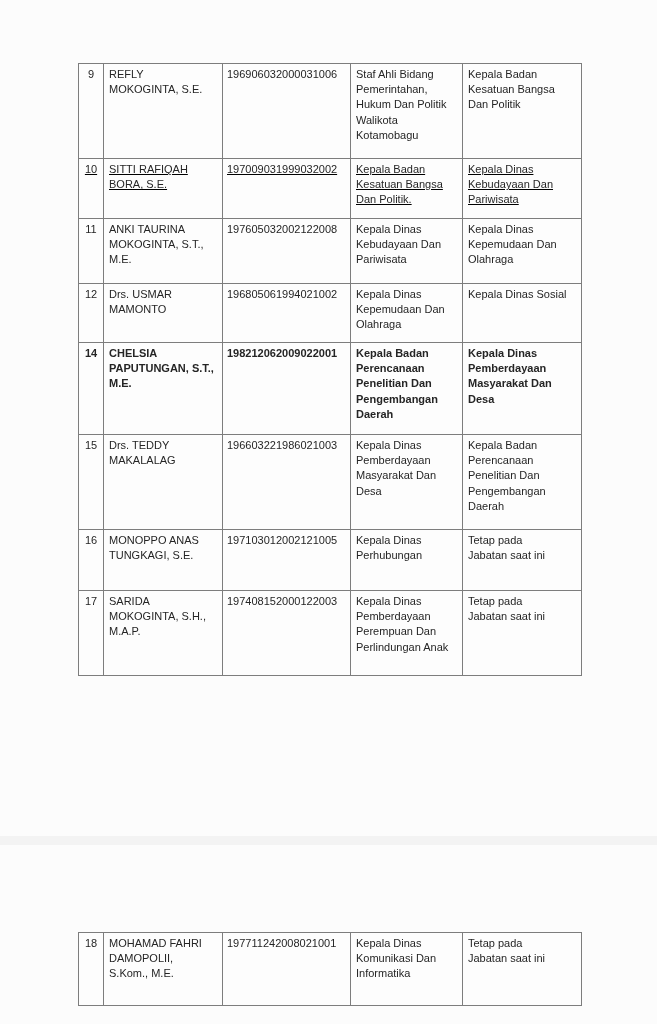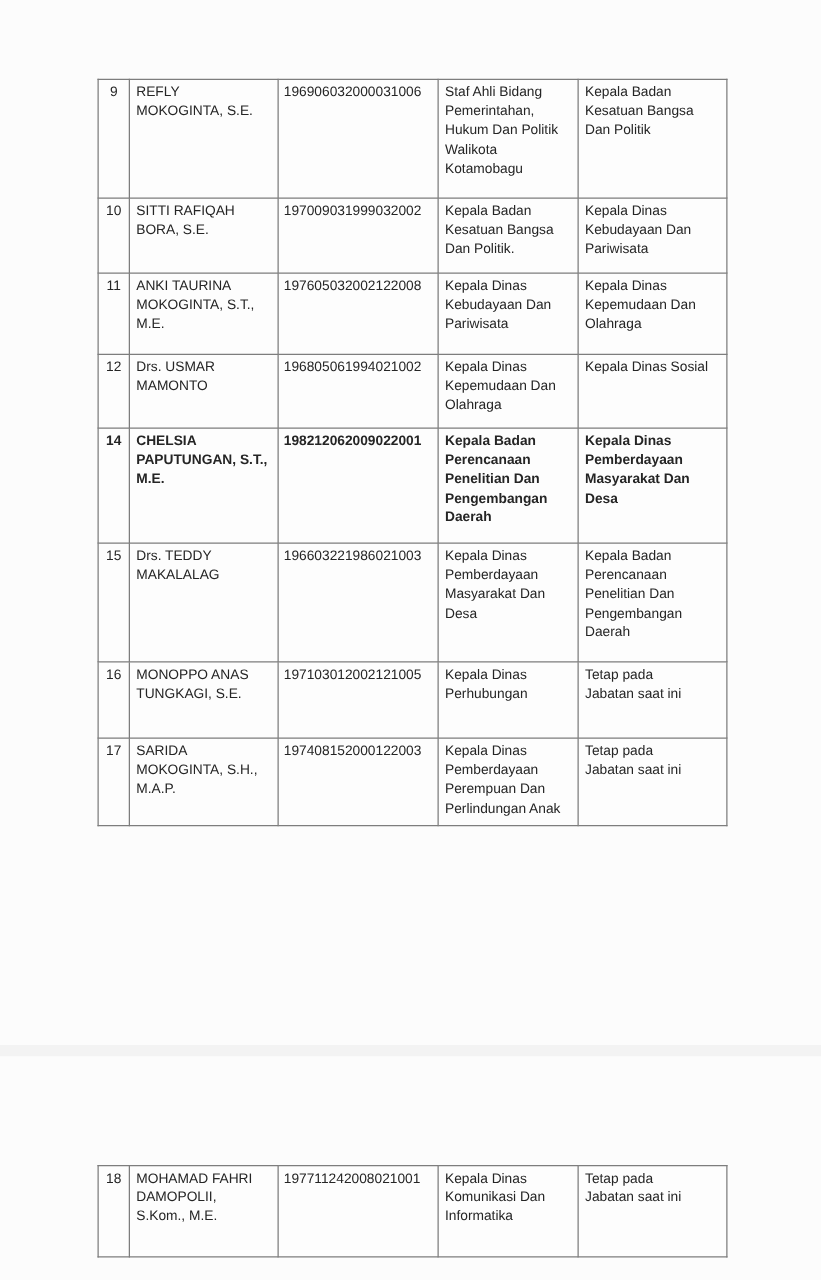--- a/index.html
+++ b/index.html
@@ -74,21 +74,21 @@
           <td class="col-nip">196906032000031006</td>
           <td class="col-old-position">Staf Ahli Bidang
 Pemerintahan,
 Hukum Dan Politik
 Walikota
 Kotamobagu</td>
           <td class="col-new-position">Kepala Badan
 Kesatuan Bangsa
 Dan Politik</td>
         </tr>
-        <tr style="height: 60px;">
+        <tr style="height: 60px; text-decoration: underline;">
           <td class="col-no">10</td>
           <td class="col-name">SITTI RAFIQAH
 BORA, S.E.</td>
           <td class="col-nip">197009031999032002</td>
           <td class="col-old-position">Kepala Badan
 Kesatuan Bangsa
 Dan Politik.</td>
           <td class="col-new-position">Kepala Dinas
 Kebudayaan Dan
 Pariwisata</td>
@@ -150,21 +150,21 @@
         <tr style="height: 61px; padding-left: 21px;">
           <td class="col-no">16</td>
           <td class="col-name">MONOPPO ANAS
 TUNGKAGI, S.E.</td>
           <td class="col-nip">197103012002121005</td>
           <td class="col-old-position">Kepala Dinas
 Perhubungan</td>
           <td class="col-new-position">Tetap pada
 Jabatan saat ini</td>
         </tr>
-        <tr style="height: 70px;">
+        <tr style="height: 85px;">
           <td class="col-no">17</td>
           <td class="col-name">SARIDA
 MOKOGINTA, S.H.,
 M.A.P.</td>
           <td class="col-nip">197408152000122003</td>
           <td class="col-old-position">Kepala Dinas
 Pemberdayaan
 Perempuan Dan
 Perlindungan Anak</td>
           <td class="col-new-position">Tetap pada

